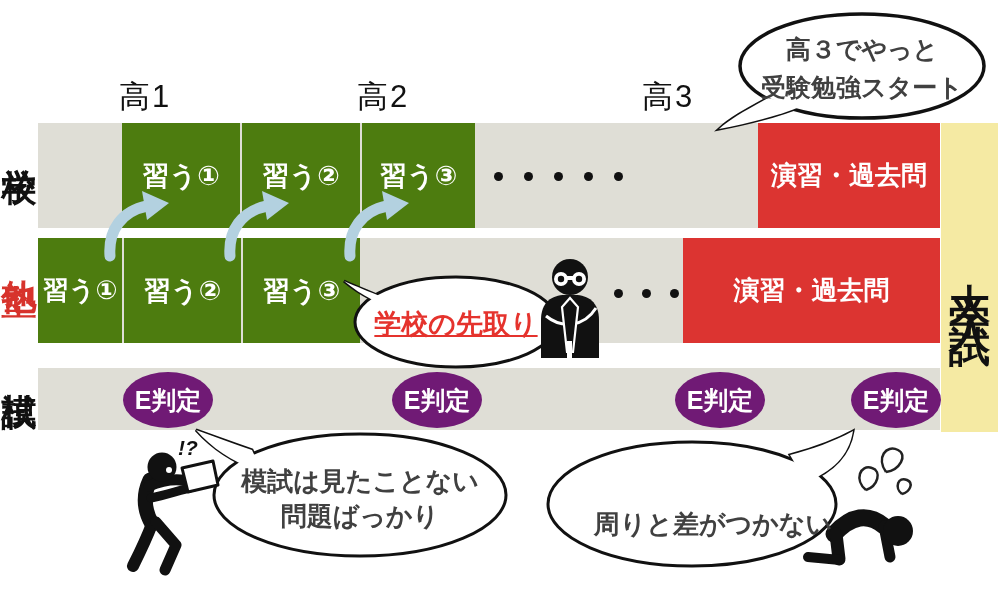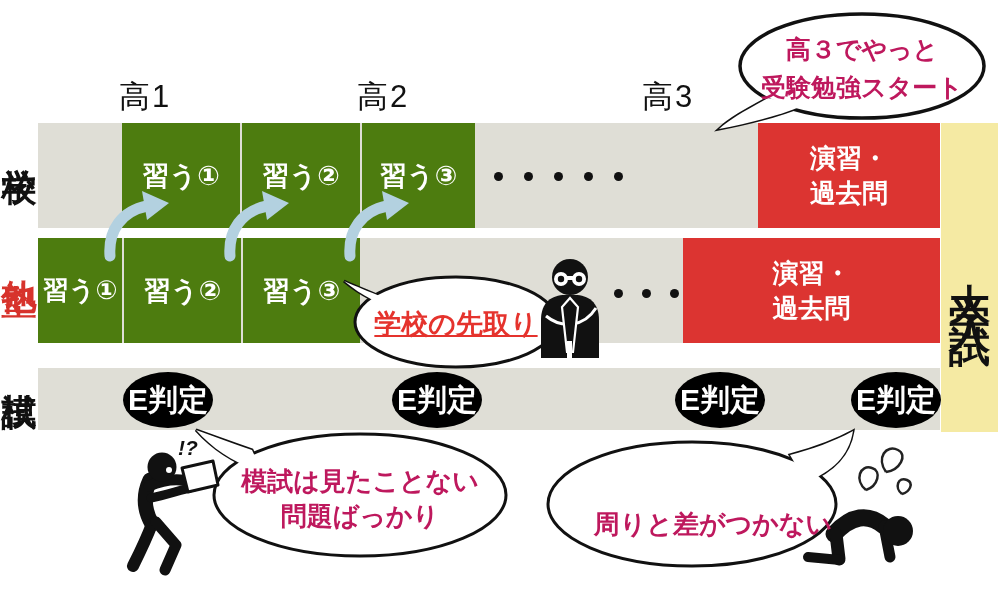--- a/index.html
+++ b/index.html
@@ -15,38 +15,38 @@
   .row-label {
     position:absolute; left:2px; writing-mode:vertical-rl; text-orientation:upright;
     font-size:35px; font-weight:700; line-height:1; letter-spacing:1px; white-space:nowrap;
   }
   .track { position:absolute; background:#DFDED6; }
   .box {
     position:absolute; background:#4d7c0f; color:#fff; display:flex;
     align-items:center; justify-content:center; font-weight:700; font-size:27px;
     white-space:nowrap;
   }
-  .box.red { background:#DC3431; flex-direction:column; font-size:26px; line-height:1.32; }
+  .box.red { background:#DC3431; flex-direction:row; font-size:26px; line-height:1.32; }
   .dot { position:absolute; width:9px; height:9px; border-radius:50%; background:#111; }
   .badge {
-    position:absolute; width:90px; height:56px; background:#000000; border-radius:50%;
+    position:absolute; width:90px; height:56px; background:#701a75; border-radius:50%;
     color:#fff; display:flex; align-items:center; justify-content:center;
-    font-weight:700; font-size:30px; white-space:nowrap;
+    font-weight:700; font-size:25px; white-space:nowrap;
   }
   .goal {
     position:absolute; left:941px; top:123px; width:57px; height:309px;
     background:#F5EAA3; display:flex; align-items:center; justify-content:center;
   }
   .goal-text {
     writing-mode:vertical-rl; text-orientation:upright; font-size:41px; font-weight:700;
     letter-spacing:14px; line-height:1; white-space:nowrap;
   }
   .overlay { position:absolute; left:0; top:0; width:1000px; height:600px; pointer-events:none; }
   .bubble-text {
-    position:absolute; text-align:center; font-weight:700; color:#be185d;
+    position:absolute; text-align:center; font-weight:700; color:#404040;
     white-space:nowrap; z-index:5;
   }
   .shock-mark {
     position:absolute; left:178px; top:436px; font-size:21px; font-weight:700;
     font-style:italic; z-index:5;
   }
   .red-text { color:#E5332D; }
   .juku-label { color:#D7332C; }
 </style>
 </head>

